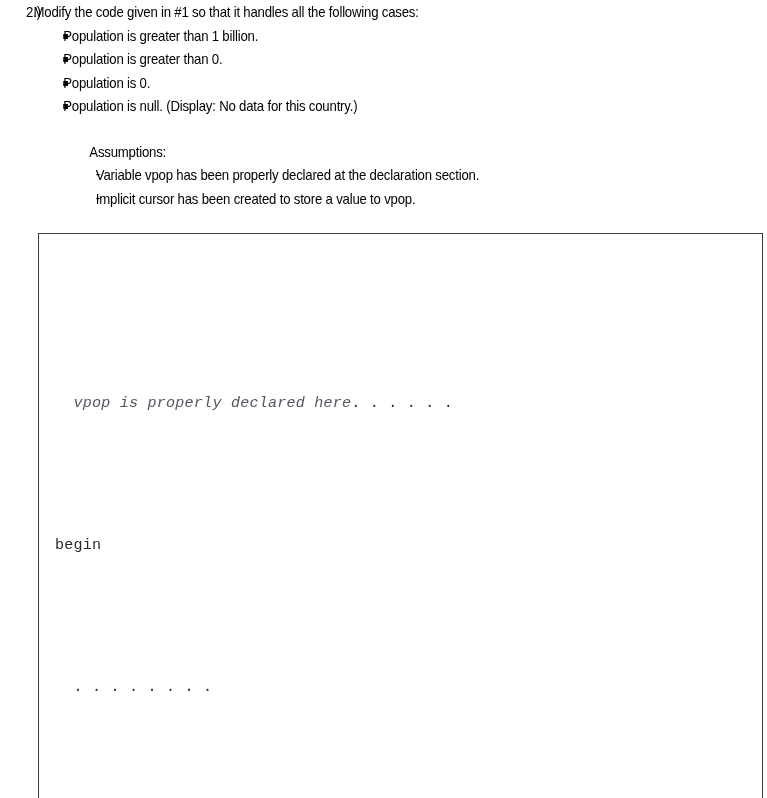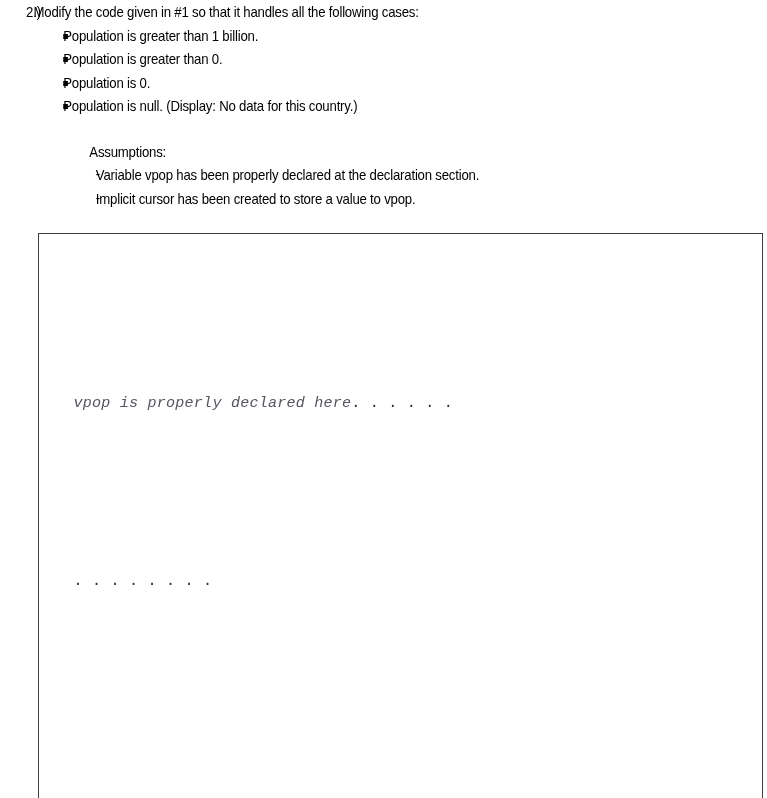--- a/index.html
+++ b/index.html
@@ -178,20 +178,21 @@
   </div>
 
 </div>
 
 <div class="code-box">
   <div class="code-inner">
 
 
     <div class="code-line"><span>  </span><span class="code-italic">vpop is properly declared here</span><span>. . . . . .</span></div>
 
+    <div class="code-line">begin</div>
 
     <div class="code-line">  . . . . . . . .</div>
 
     
 
     
 
     
 
     

